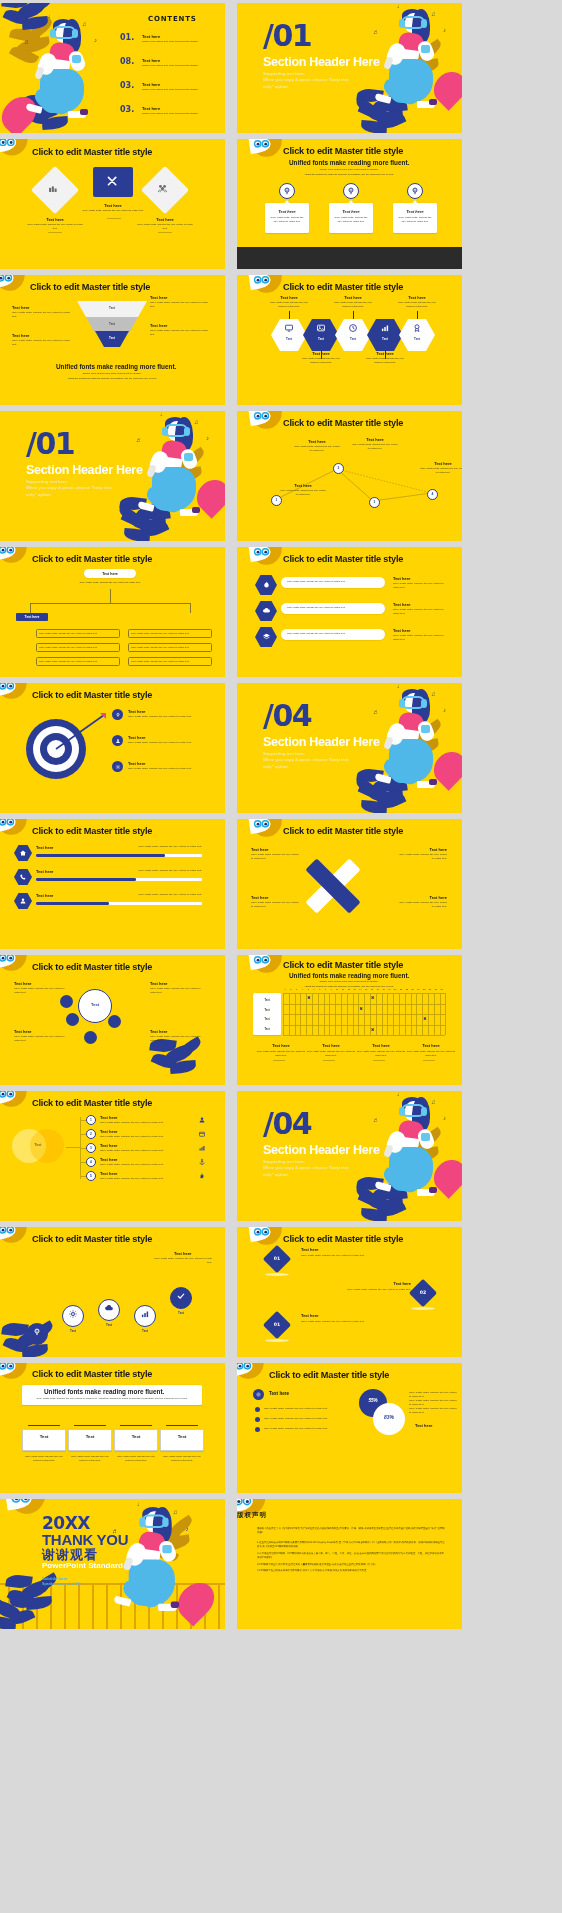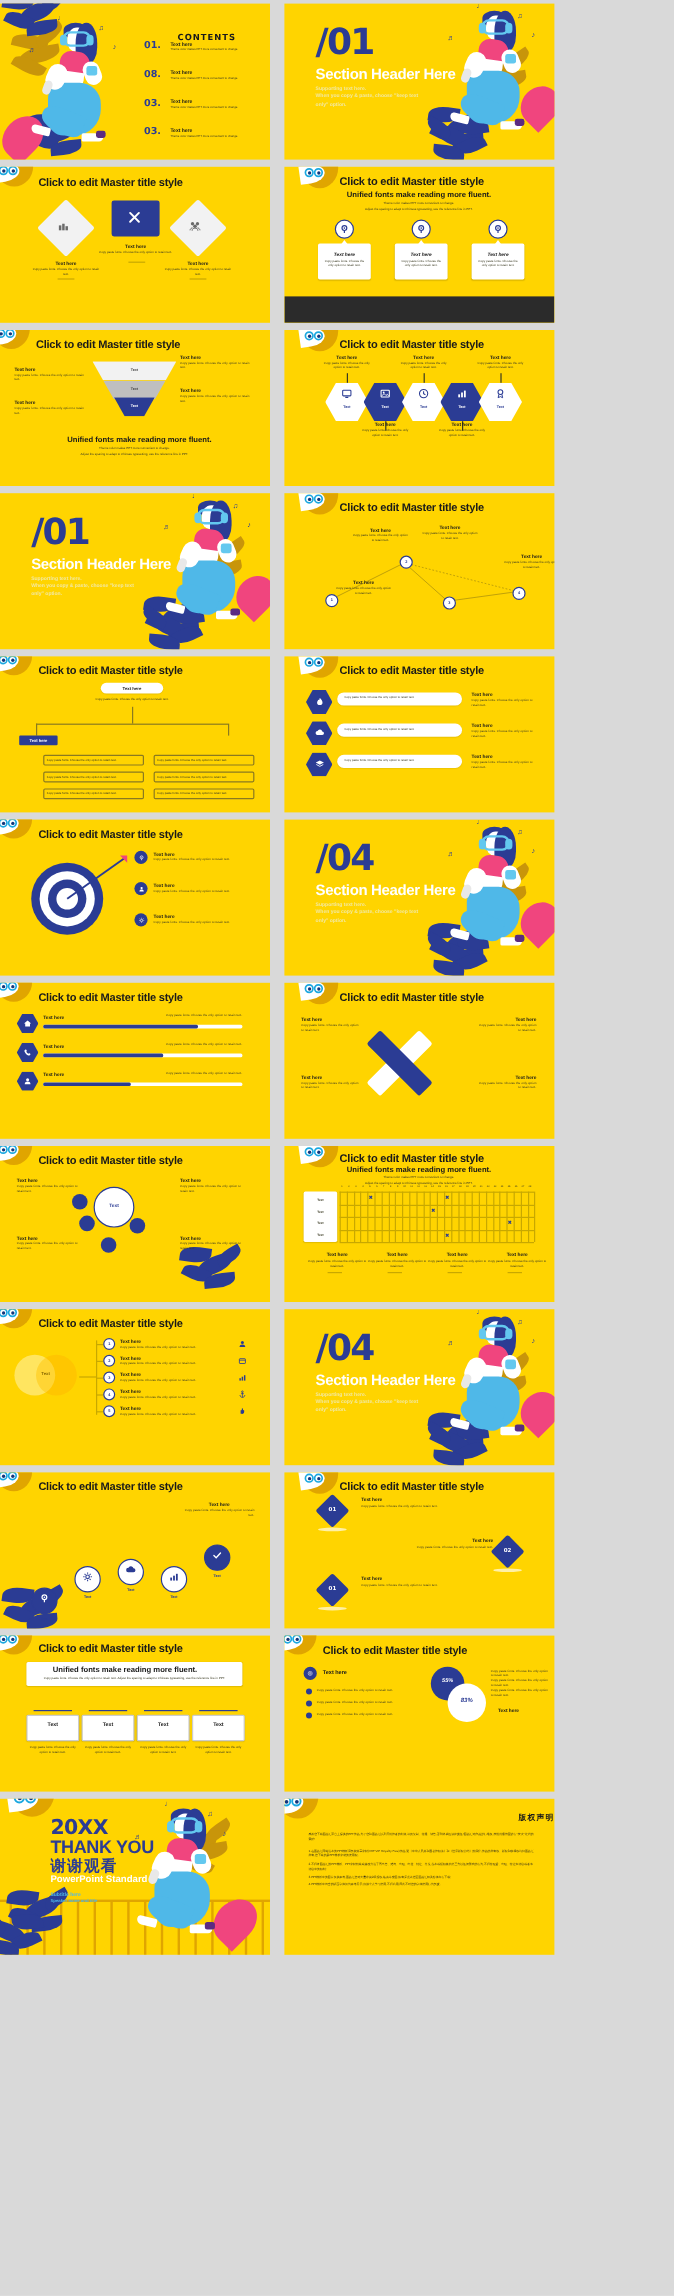--- a/index.html
+++ b/index.html
@@ -83,21 +83,21 @@
            font-family:"DejaVu Sans", sans-serif; }
   .bigty { position:absolute; left:42px; top:32px; font-size:15px; font-weight:800; color:#2B3C94; letter-spacing:-.3px; }
   .bigcn { position:absolute; left:42px; top:47px; font-size:13px; font-weight:800; color:#2B3C94; letter-spacing:1px; }
   .bigps { position:absolute; left:42px; top:62px; font-size:8px; font-weight:700; color:#fff; }
   .bigsb { position:absolute; left:42px; top:75px; font-size:4.2px; font-weight:700; color:#4FB8E8; line-height:1.7; }
   .fence { position:absolute; left:0; bottom:0; width:225px; height:46px; }
   .fence i { position:absolute; bottom:0; width:1.6px; height:44px; background:#E0A500; }
   .fence .top { position:absolute; left:0; top:0; width:225px; height:1.6px; background:#E0A500; }
 
   
-  .cpt { position:absolute; left:0; right:0; top:12px; text-align:right; font-size:6.5px; font-weight:700; color:#1a1a1a;
+  .cpt { position:absolute; left:0; right:0; top:12px; text-align:left; font-size:6.5px; font-weight:700; color:#1a1a1a;
          font-family:"DejaVu Sans", sans-serif; letter-spacing:1px; }
   .cpb { position:absolute; left:20px; right:16px; top:28px; font-size:2.4px; color:#3a3418; line-height:1.85;
          font-family:"DejaVu Sans", sans-serif; }
   .cpb p { margin-bottom:2px; }
 </style>
 </head>
 <body>
 
 <div id="grid">
     <div class="slide">
@@ -139,21 +139,21 @@
         <div class="g-band"></div>
     <div class="g-shoe"></div>
         <div class="g-shoe2"></div>
         <div class="g-sock"></div>
     <div class="note" style="left:-2px;top:22px">♬</div>
     <div class="note" style="left:56px;top:4px">♫</div>
     <div class="note" style="left:68px;top:20px">♪</div>
     <div class="note" style="left:22px;top:-4px">♩</div>
   </div>
       <div style="position:absolute;left:120px;top:12px;width:100px">
-        <div class="" style="position:absolute;left:28px;top:12px;font-size:7px;font-weight:800;letter-spacing:.8px;color:#1a1a1a;font-family:'DejaVu Sans',sans-serif">CONTENTS</div>
+        <div class="" style="position:absolute;left:28px;top:0;font-size:7px;font-weight:800;letter-spacing:.8px;color:#1a1a1a;font-family:'DejaVu Sans',sans-serif">CONTENTS</div>
         <div class="" style="position:absolute;left:0;top:18px;font-size:8px;font-weight:800;color:#2B3C94;font-family:'DejaVu Sans',sans-serif">01.</div>
         <div class="" style="position:absolute;left:22px;top:19px;font-size:4.2px;font-weight:700;color:#1a1a1a">Text here</div>
         <div class="" style="position:absolute;left:22px;top:25px;width:74px;font-size:2.4px;color:#3a3a22;line-height:1.6">Theme color makes PPT more convenient to change.</div>
         <div class="" style="position:absolute;left:0;top:42px;font-size:8px;font-weight:800;color:#2B3C94;font-family:'DejaVu Sans',sans-serif">08.</div>
         <div class="" style="position:absolute;left:22px;top:43px;font-size:4.2px;font-weight:700;color:#1a1a1a">Text here</div>
         <div class="" style="position:absolute;left:22px;top:49px;width:74px;font-size:2.4px;color:#3a3a22;line-height:1.6">Theme color makes PPT more convenient to change.</div>
         <div class="" style="position:absolute;left:0;top:66px;font-size:8px;font-weight:800;color:#2B3C94;font-family:'DejaVu Sans',sans-serif">03.</div>
         <div class="" style="position:absolute;left:22px;top:67px;font-size:4.2px;font-weight:700;color:#1a1a1a">Text here</div>
         <div class="" style="position:absolute;left:22px;top:73px;width:74px;font-size:2.4px;color:#3a3a22;line-height:1.6">Theme color makes PPT more convenient to change.</div>
         <div class="" style="position:absolute;left:0;top:90px;font-size:8px;font-weight:800;color:#2B3C94;font-family:'DejaVu Sans',sans-serif">03.</div>

